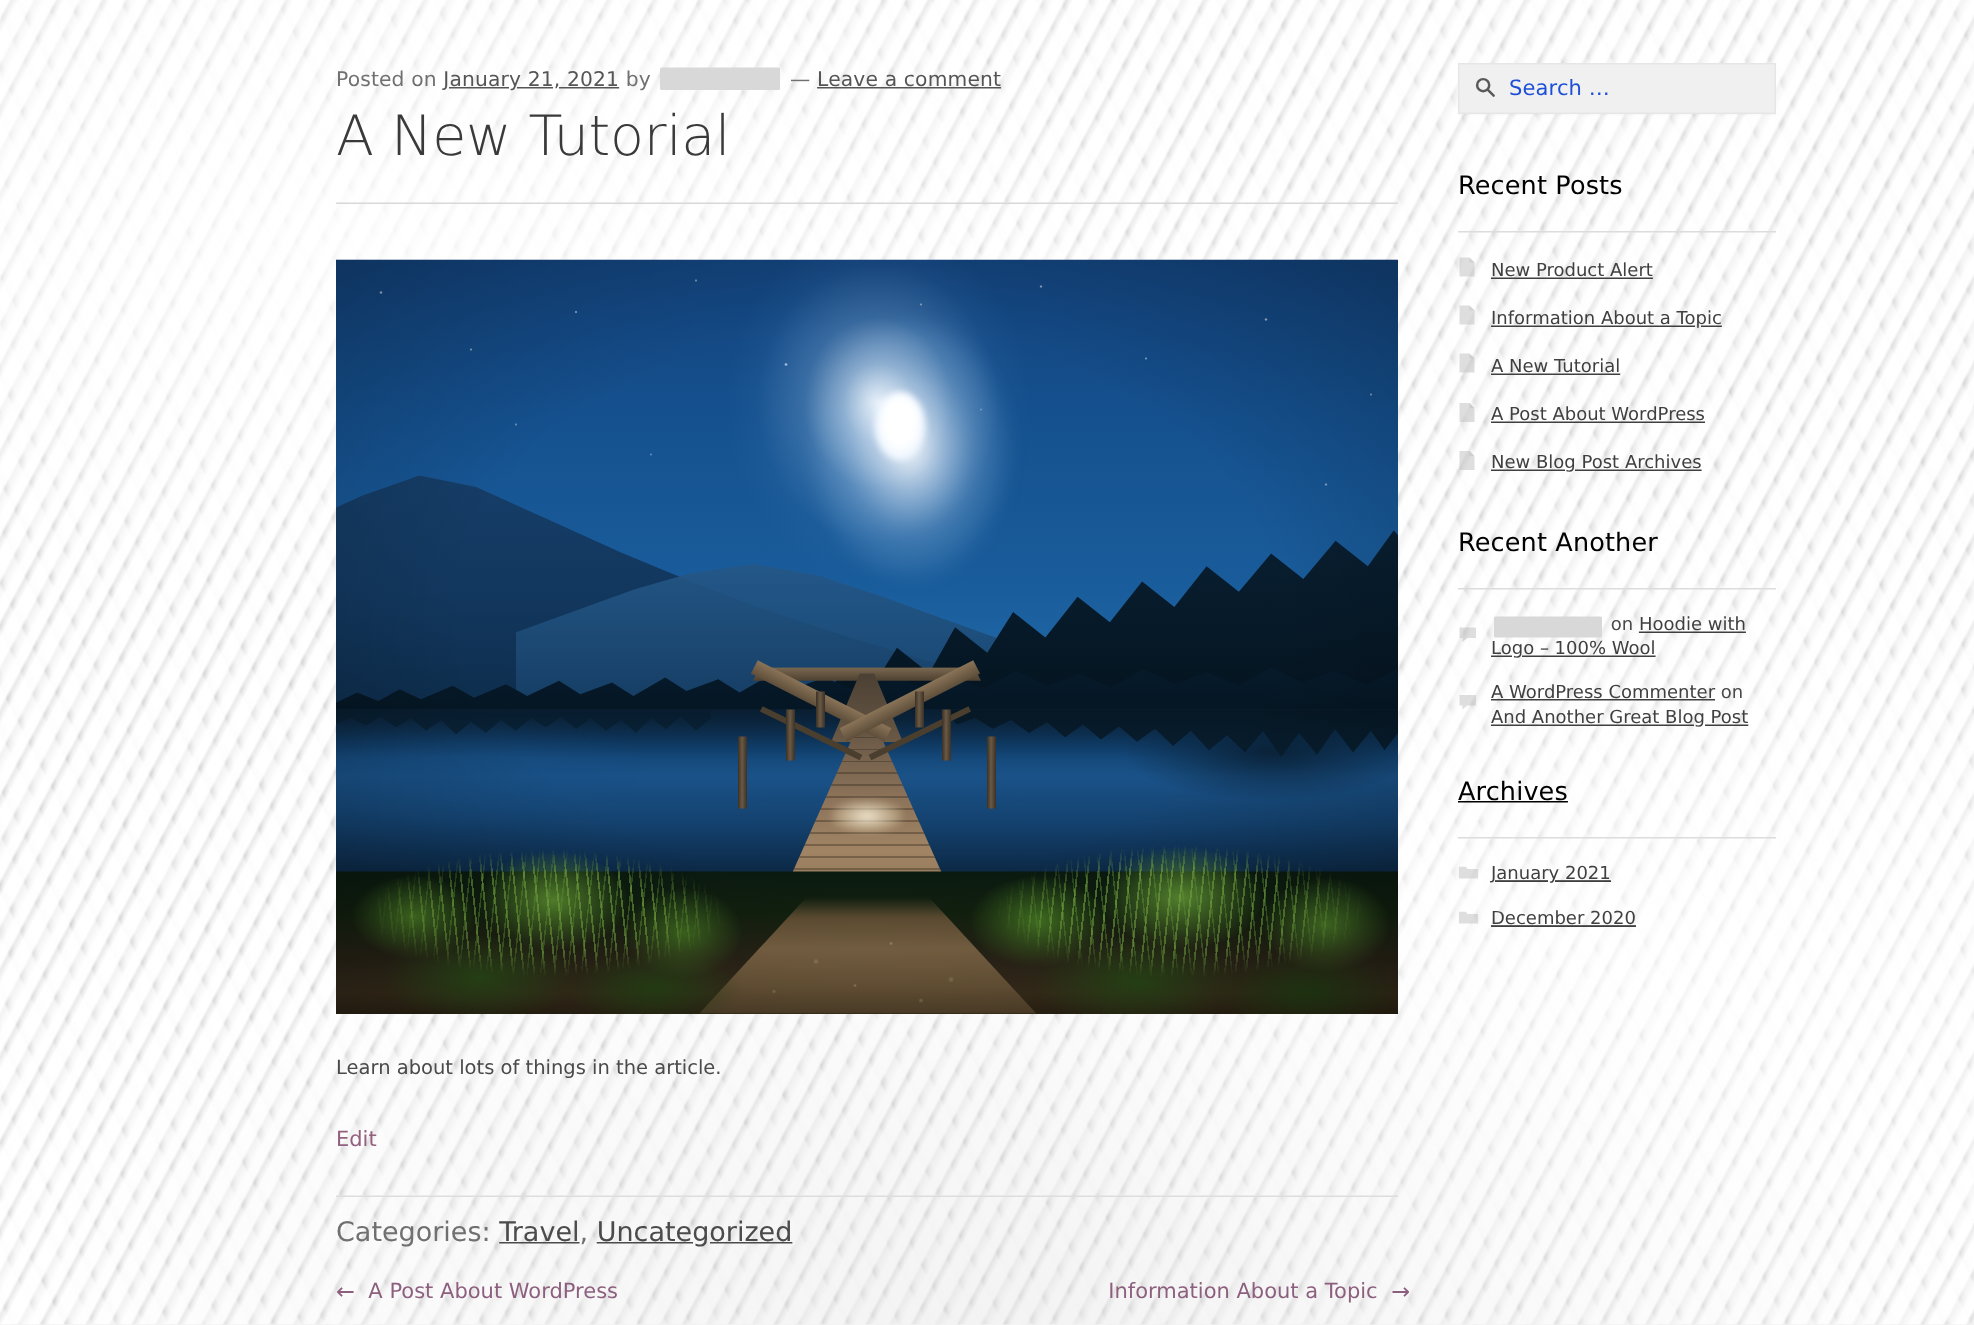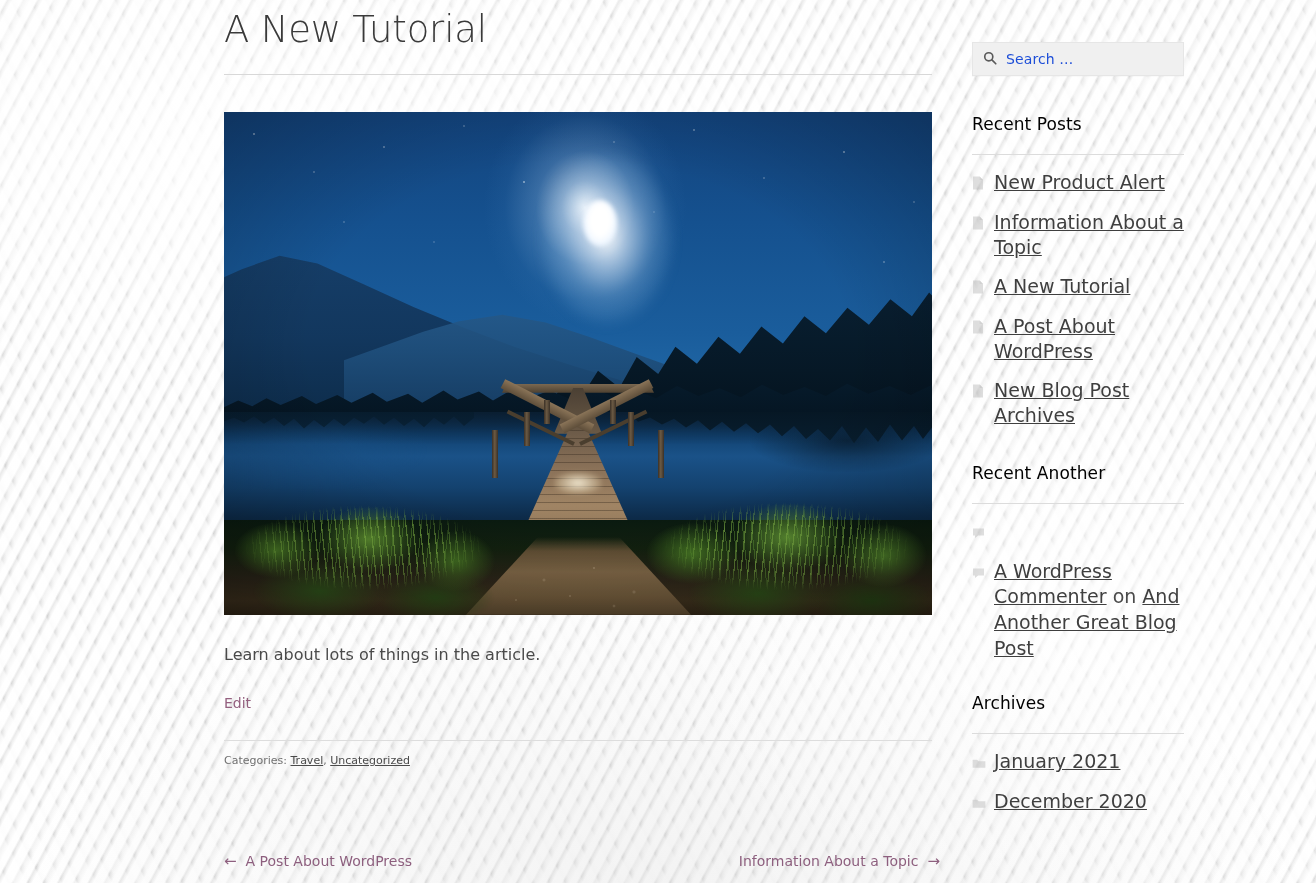--- a/index.html
+++ b/index.html
@@ -307,39 +307,39 @@
   .vignette {
     inset:0;
     background:
       radial-gradient(ellipse 95% 90% at 50% 46%, rgba(0,0,0,0) 40%, rgba(0,0,0,.28) 78%, rgba(0,0,0,.5) 100%);
     pointer-events:none;
   }
 
   
   .entry-text {
     margin-top:27px;
-    font-size:16px;
+    font-size:13px;
     color:#4a4a4a;
     line-height:1.6;
   }
   .edit-link {
     margin-top:28px;
     font-size:14px;
   }
   .edit-link a { color:#94607f; text-decoration:none; }
 
   .footer-rule {
     margin-top:29px;
     border:0;
     border-top:1px solid #ddd;
     width:708px;
   }
   .entry-footer {
     margin-top:13px;
-    font-size:11px;
+    font-size:18px;
     color:#707070;
   }
   .entry-footer a { color:#4b4b4b; text-decoration:underline; }
 
   
   .post-nav {
     position:absolute; left:224px; top:853px; width:716px;
     display:flex; justify-content:space-between; align-items:center;
     font-size:14px;
   }
@@ -366,44 +366,52 @@
     color:#000000;
     letter-spacing:.1px;
     margin:0;
   }
   .widget-rule {
     margin-top:20px;
     border:0; border-top:1px solid #dcdcdc; width:212px;
   }
   .widget ul { list-style:none; margin:15px 0 0 0; padding:0; }
   .widget li {
-    display:flex; align-items:flex-start; gap:8px;
+    display:flex; align-items:center; gap:8px;
     margin-bottom:13px;
-    font-size:19px; line-height:1.35;
+    font-size:12px; line-height:1.35;
     color:#4a4a4a;
   }
   .widget li a { color:#3f3f3f; text-decoration:underline; }
   .li-icon { flex:0 0 14px; margin-top:1px; opacity:.45; }
   .li-body { flex:1 1 auto; }
   .redact.commenter { width:72px; height:14px; position:relative; top:1px; }
 
   #rc-widget { margin-top:34px; }
-  #arch-widget { margin-top:32px; }
+  #arch-widget { margin-top:32px;text-decoration:underline; }
   #cat-widget { margin-top:30px; }
 </style>
 </head>
 <body>
 
 <div id="bg-texture"></div>
 <div id="bg-sheen"></div>
 
 <div id="page">
 
   <div class="content-col">
 
+    <div class="entry-meta">
+      <span>Posted on</span>
+      <a href="#">January 21, 2021</a>
+      <span>by</span>
+      <span class="redact author"></span>
+      <span>—</span>
+      <a href="#">Leave a comment</a>
+    </div>
 
     <h1 class="entry-title">A New Tutorial</h1>
 
     <hr class="title-rule">
 
     <div class="featured-wrap">
       <div class="ph sky"></div>
       <div class="ph stars"></div>
       <div class="ph moon-glow"></div>
       <div class="ph moon"></div>
@@ -533,20 +541,23 @@
     <div class="widget" id="rc-widget">
       <h2 class="widget-title">Recent Another</h2>
       <hr class="widget-rule">
       <ul>
         <li>
           <span class="li-icon">
             <svg width="13" height="12" viewBox="0 0 13 12">
                 <path d="M1 1.4h11v7H6.2L3 11V8.4H1z" fill="#b8b8b8"></path>
               </svg>
           </span>
+          <span class="li-body"><span class="redact commenter"></span>
+            <span>on</span>
+            <a href="#">Hoodie with Logo – 100% Wool</a></span>
         </li>
         <li>
           <span class="li-icon">
             <svg width="13" height="12" viewBox="0 0 13 12">
                 <path d="M1 1.4h11v7H6.2L3 11V8.4H1z" fill="#b8b8b8"></path>
               </svg>
           </span>
           <span class="li-body"><a href="#">A WordPress Commenter</a>
             <span>on</span>
             <a href="#">And Another Great Blog Post</a></span>

